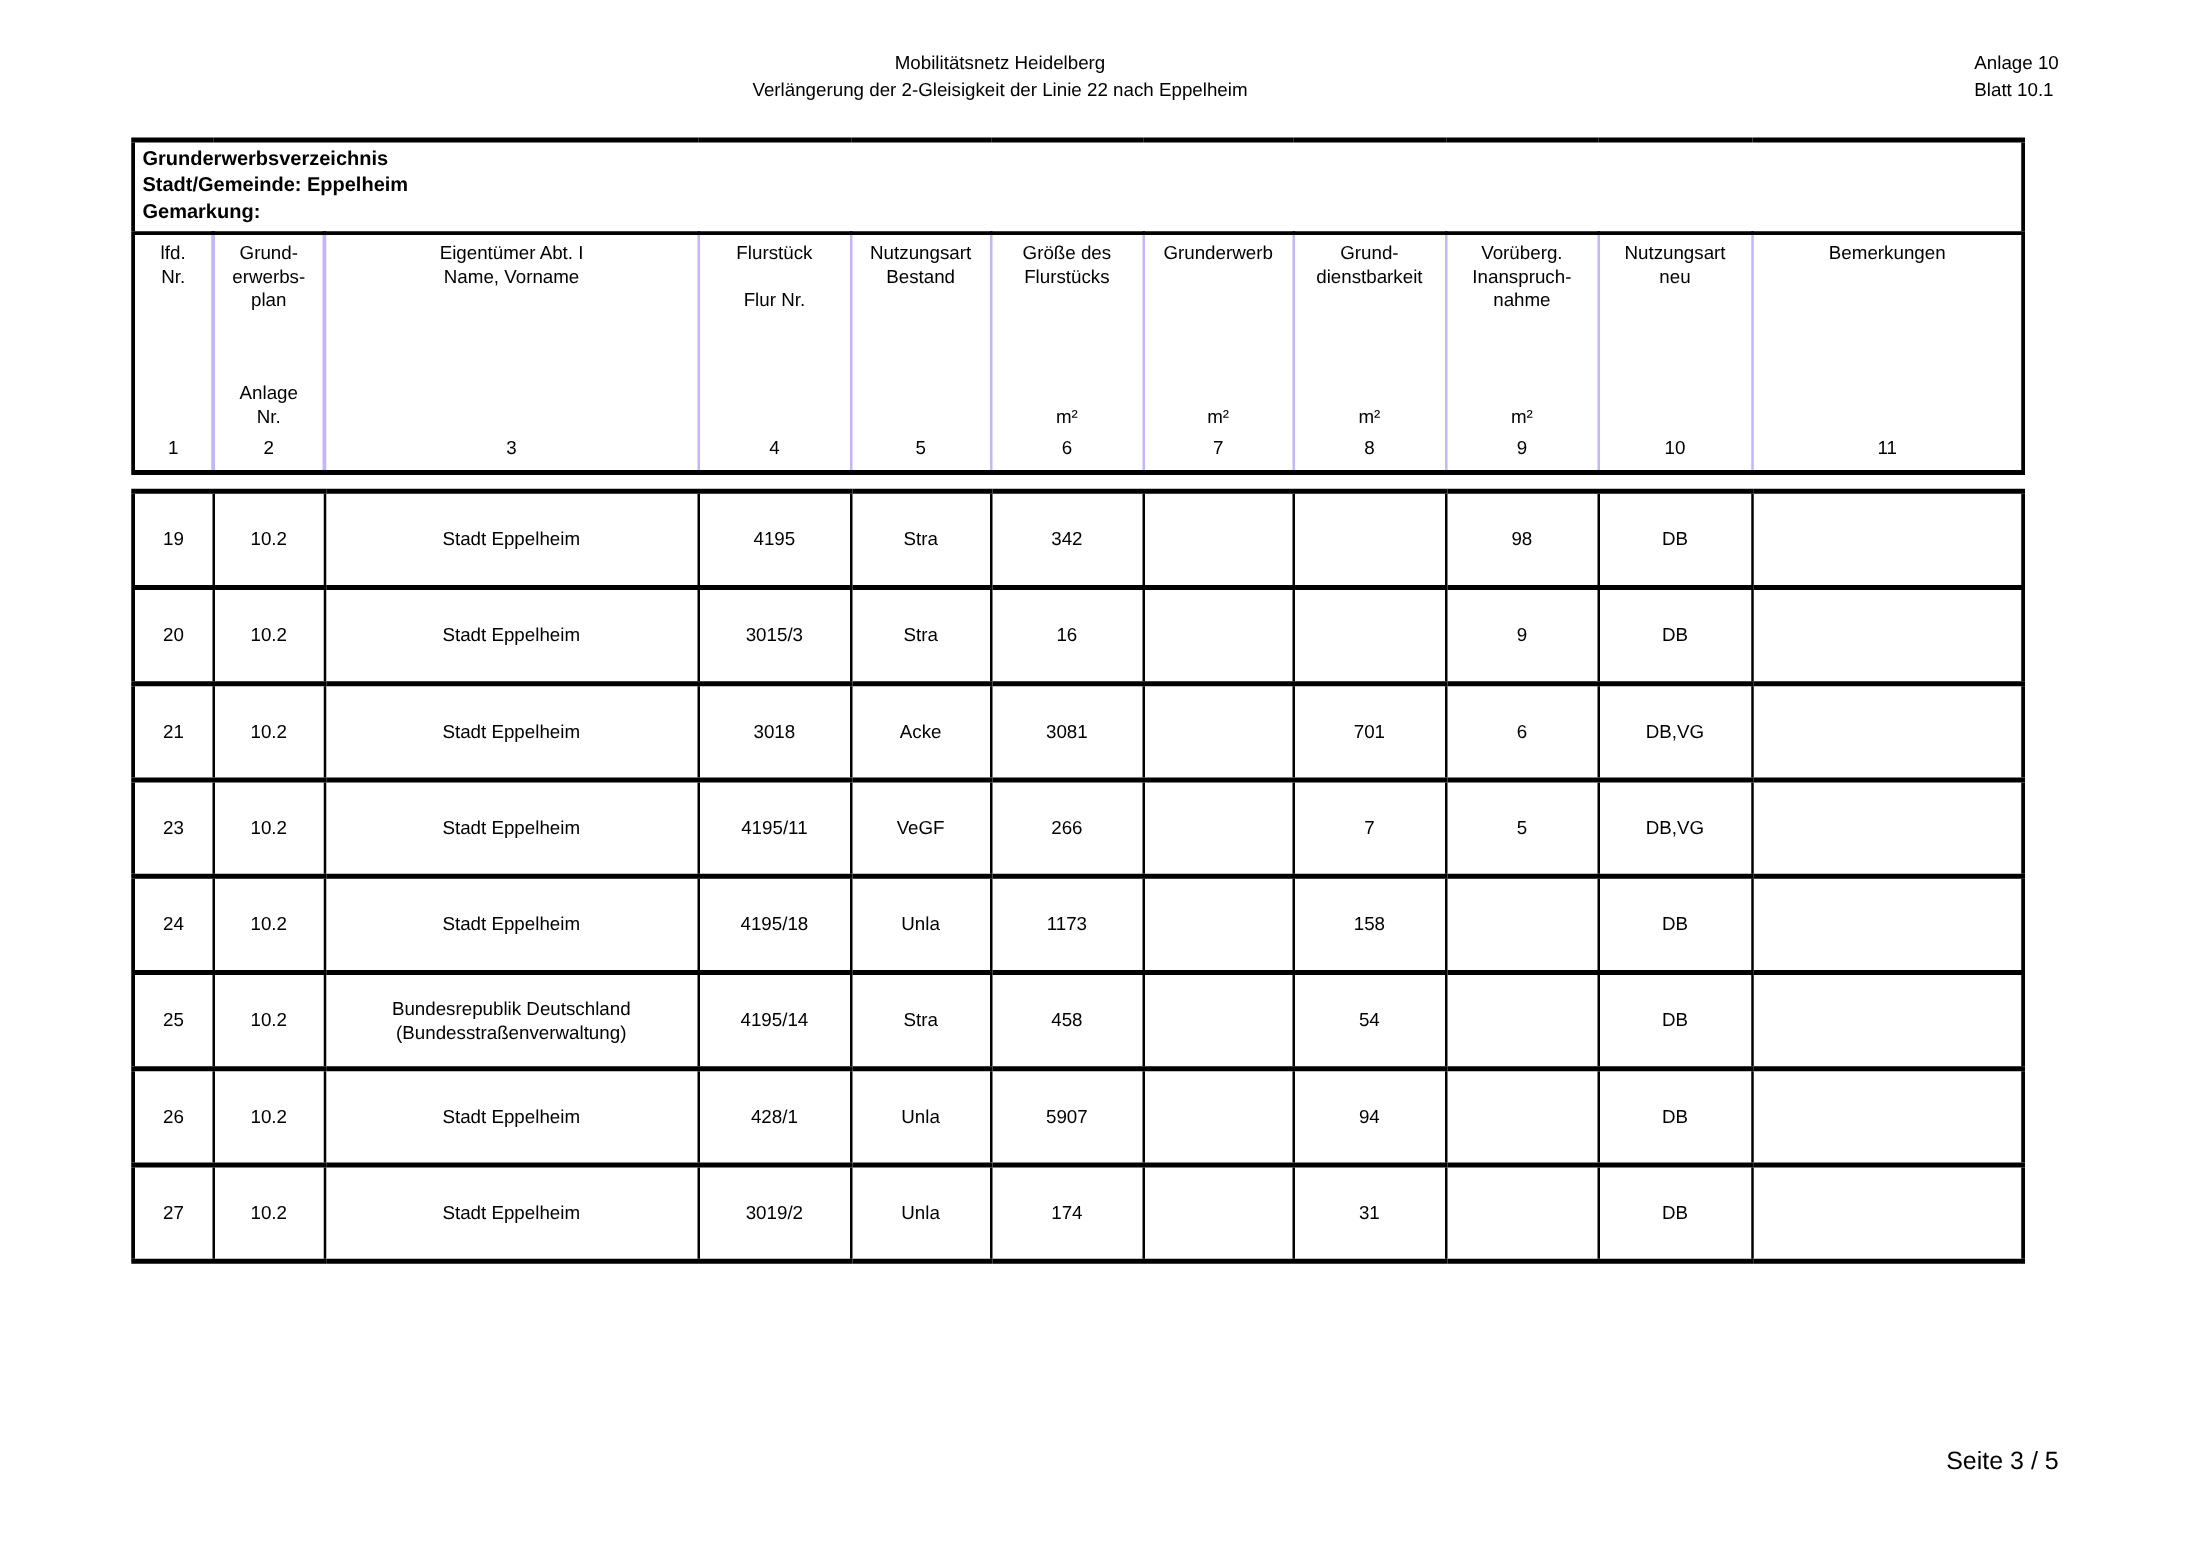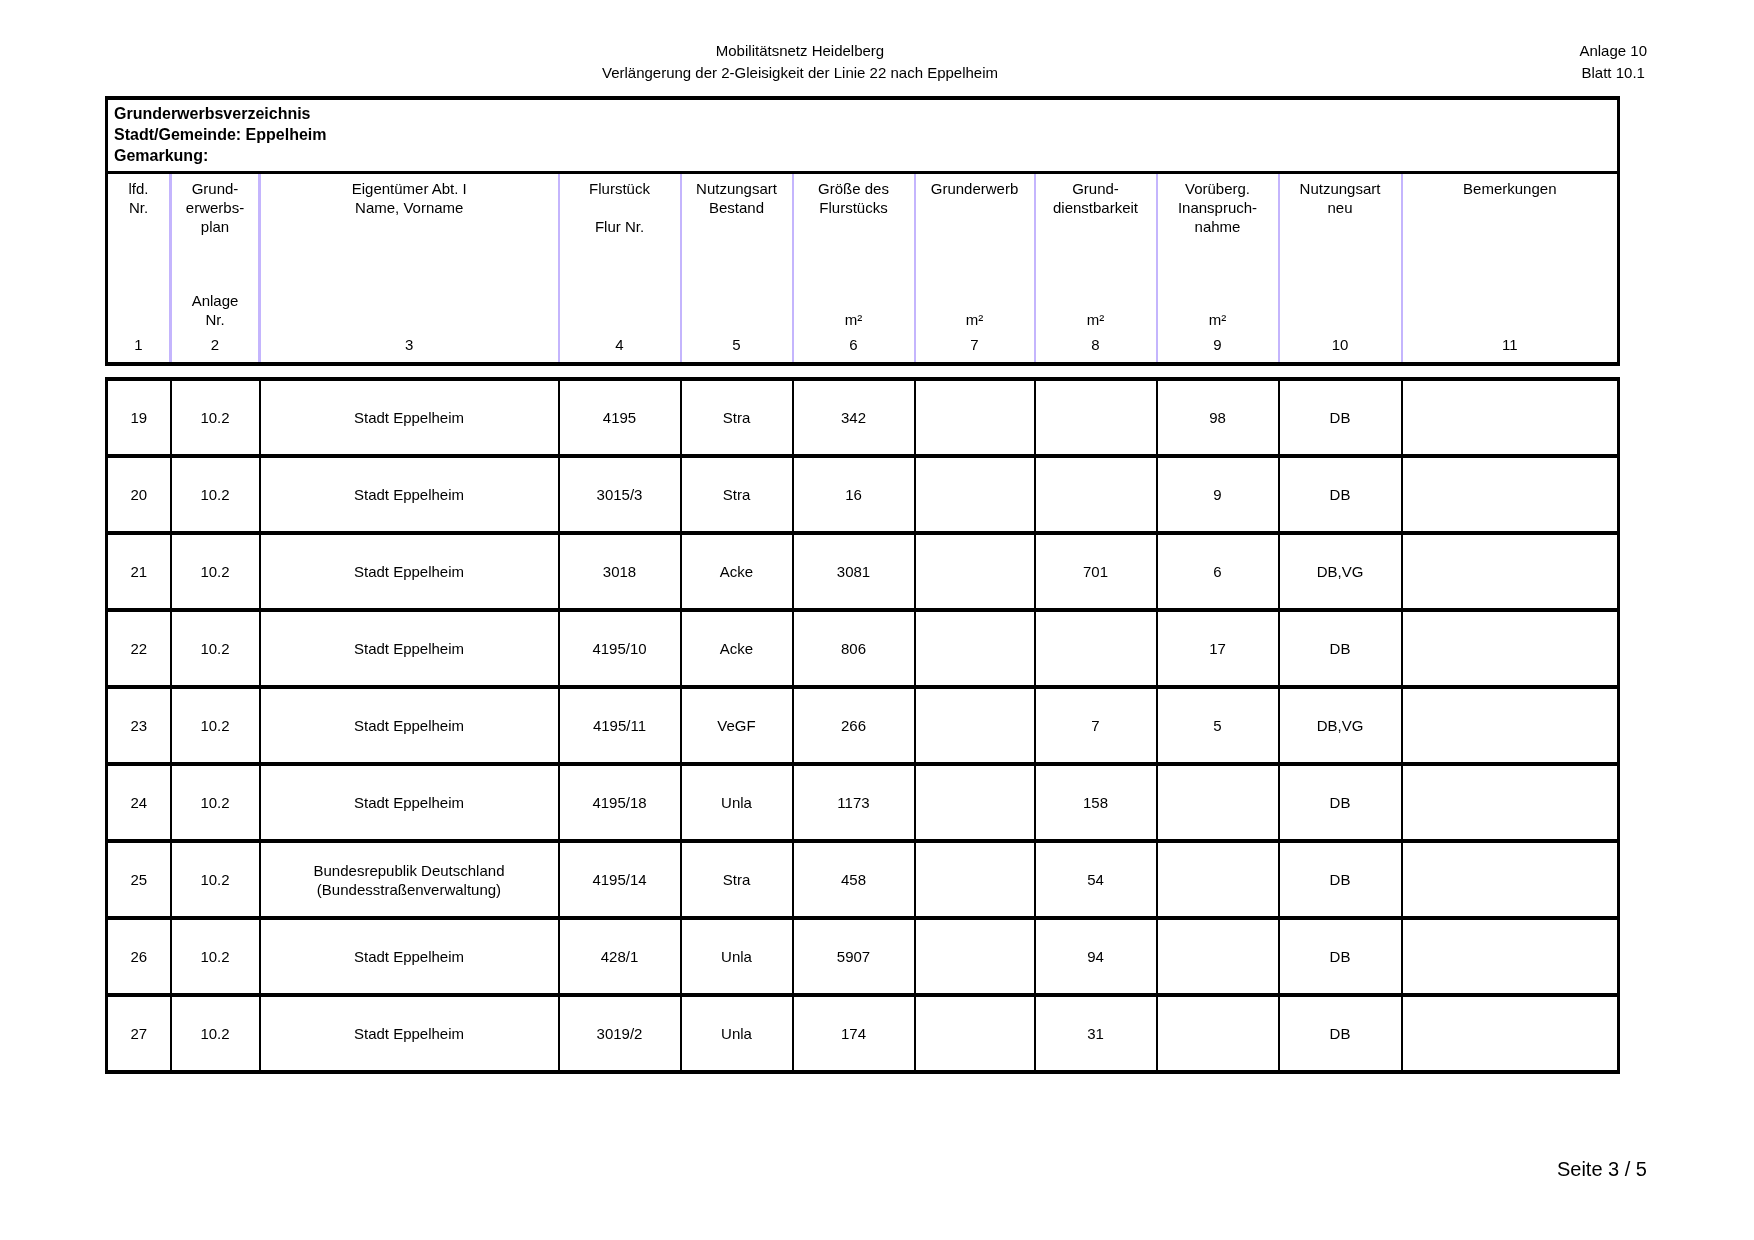--- a/index.html
+++ b/index.html
@@ -11,25 +11,25 @@
   }
   .page { position: absolute; inset: 0; }
 
   
   .hdr-center {
     position: absolute; top: 40px; left: 0; width: 1600px;
     text-align: center; font-size: 15px; line-height: 22px;
   }
   .hdr-right {
     position: absolute; top: 40px; right: 107px;
-    text-align: center; font-size: 15px; line-height: 22px;
+    text-align: left; font-size: 15px; line-height: 22px;
   }
 
   
-  .register { position: absolute; left: 105px; top: 96px; width: 1356px; }
+  .register { position: absolute; left: 105px; top: 110px; width: 1356px; }
 
   table.tbl {
     border-collapse: collapse; table-layout: fixed; width: 1512px;
     font-size: 15px;
   }
   .header-tbl { border: 3px solid #000; border-top-width: 4px; border-bottom-width: 4px; }
   .titleblock {
     border-bottom: 3px solid #000;
     padding: 3px 6px 5px 6px;
   }
@@ -282,35 +282,20 @@
             <td class="">3018</td>
             <td class="">Acke</td>
             <td class="">3081</td>
             <td class=""></td>
             <td class="">701</td>
             <td class="">6</td>
             <td class="">DB,VG</td>
             <td class=""></td>
           </tr>
           <tr>
-            <td class="">22</td>
-            <td class="thickv">10.2</td>
-            <td class="">
-              <div class="owner-line">Stadt Eppelheim</div>
-            </td>
-            <td class="">4195/10</td>
-            <td class="">Acke</td>
-            <td class="">806</td>
-            <td class=""></td>
-            <td class=""></td>
-            <td class="">17</td>
-            <td class="">DB</td>
-            <td class=""></td>
-          </tr>
-          <tr>
             <td class="">23</td>
             <td class="thickv">10.2</td>
             <td class="">
               <div class="owner-line">Stadt Eppelheim</div>
             </td>
             <td class="">4195/11</td>
             <td class="">VeGF</td>
             <td class="">266</td>
             <td class=""></td>
             <td class="">7</td>

